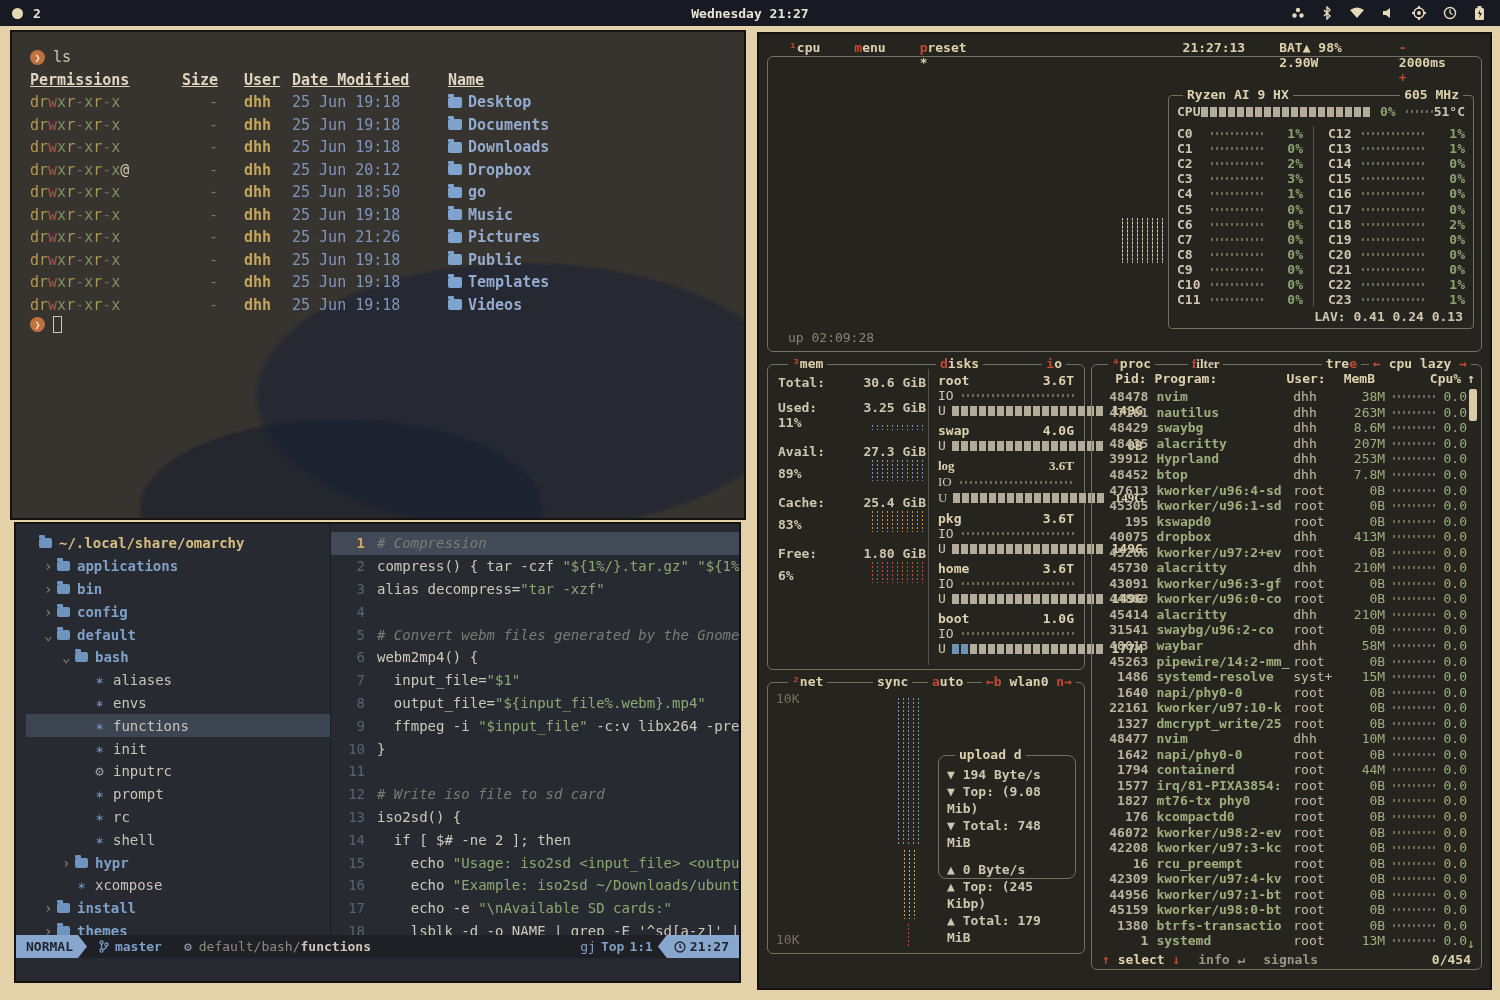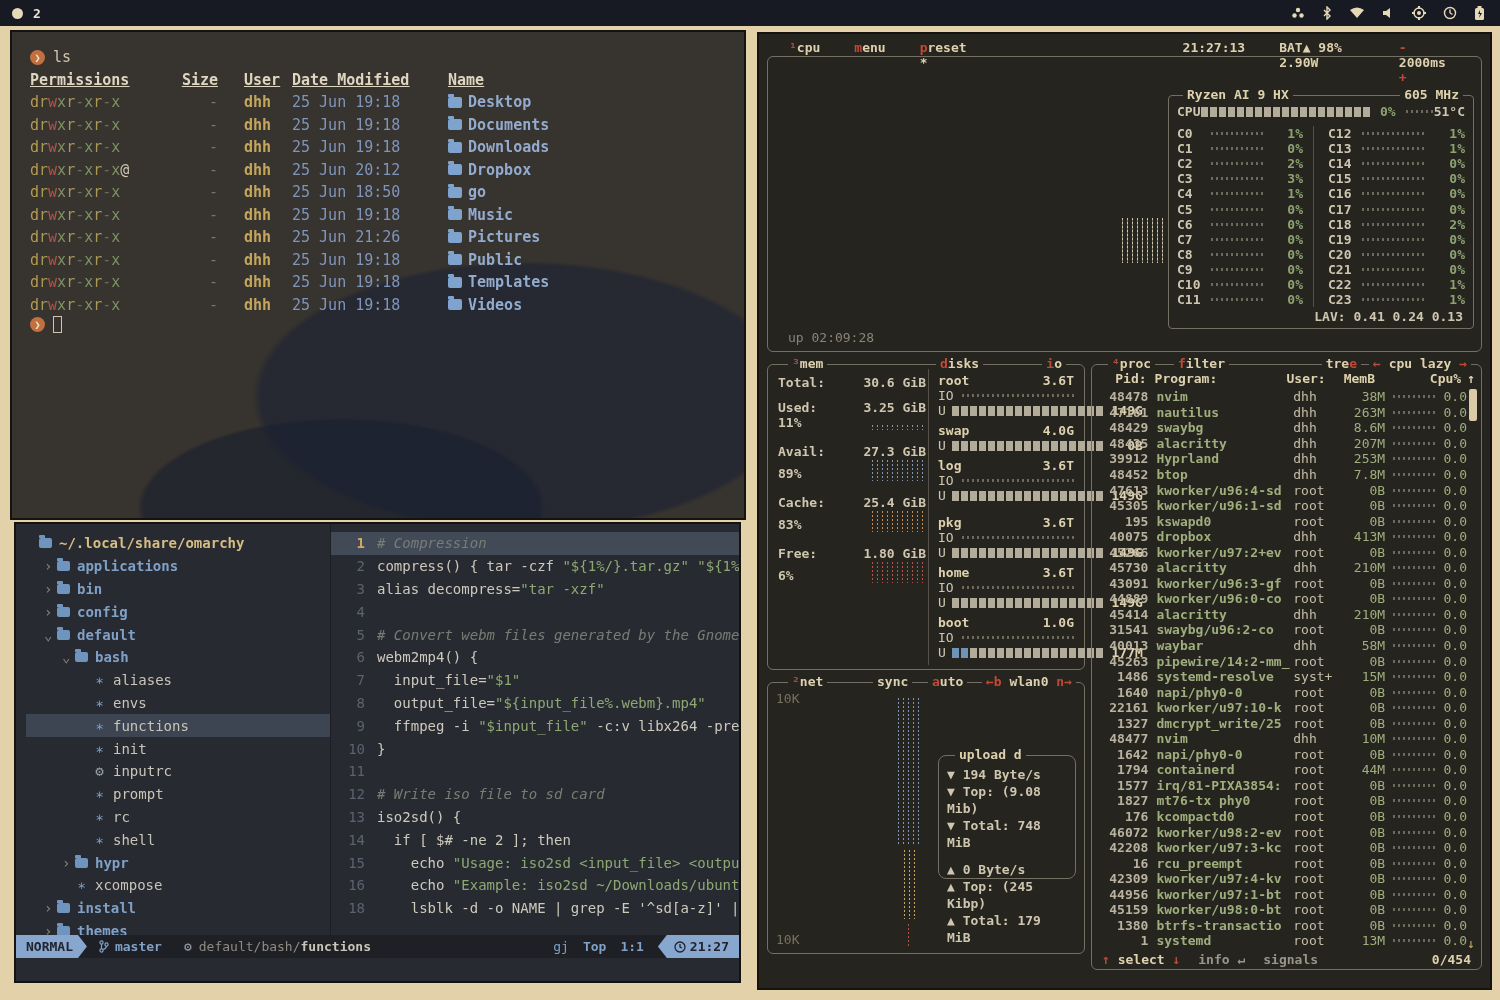--- a/index.html
+++ b/index.html
@@ -76,21 +76,21 @@
   .cursorline .lnum { color:#d7a65f; font-weight:bold; }
   .code-text { color:#cdc9bc; }
   .code-text .str { color:#8ea873; }
   .code-text .cmt { color:#787d74; font-style:italic; }
   .statusline { position:absolute; left:0; right:0; bottom:23px; height:23px; background:#1e2026; display:flex; align-items:center; font-size:13px; }
   .mode-badge { background:#88a7cf; color:#20242e; font-weight:bold; padding:0 14px 0 10px; height:23px; line-height:23px;
     clip-path:polygon(0 0, calc(100% - 9px) 0, 100% 50%, calc(100% - 9px) 100%, 0 100%); }
   .sl-branch { color:#7fa0c7; margin-left:12px; font-weight:bold; display:flex; gap:6px; align-items:center; }
   .sl-path { color:#8f8b80; margin-left:22px; display:flex; gap:7px; align-items:center; }
   .sl-path b { color:#c9c5b8; }
-  .sl-right { margin-left:auto; display:flex; align-items:center; gap:14px; color:#7fa0c7; }
+  .sl-right { margin-left:auto; display:flex; align-items:center; gap:5px; color:#7fa0c7; }
   .time-badge { background:#88a7cf; color:#20242e; font-weight:bold; height:23px; line-height:23px; padding:0 10px 0 16px;
     clip-path:polygon(9px 0, 100% 0, 100% 100%, 9px 100%, 0 50%); display:flex; align-items:center; gap:4px; }
 
   
   #btop { left:757px; top:32px; width:735px; height:958px; background:#26241f;
     color:#cfc6b0; font-size:13px; }
   .accent { color:#c14a36; font-weight:bold; }
   .btitle { color:#ded2ae; font-weight:bold; }
   .bbox { position:absolute; border:1px solid #746f63; border-radius:6px; }
   .box-label { position:absolute; top:-9px; background:#26241f; padding:0 4px; white-space:nowrap; font-weight:bold; color:#ded2ae; }
@@ -118,20 +118,21 @@
 </head>
 <body>
 
 <div class="wallpaper"></div>
 
 <div class="topbar">
   <div class="ws">
     <span class="ws-dot"></span>
     <span>2</span>
   </div>
+  <div class="center">Wednesday 21:27</div>
   <div class="tray">
     <span>
         <svg width="14" height="14" viewBox="0 0 14 14">
           <circle cx="7" cy="4" r="2.2" fill="#e5d9b8"></circle>
           <circle cx="3.5" cy="9.5" r="2.2" fill="#e5d9b8"></circle>
           <circle cx="10.5" cy="9.5" r="2.2" fill="#e5d9b8"></circle>
         </svg>
       </span>
     <span>
         <svg width="10" height="14" viewBox="0 0 10 14">
@@ -388,20 +389,22 @@
      <span class="lnum">12</span><span class="code-text"><span class="cmt"># Write iso file to sd card</span></span></div>
       <div class="code-row ">
      <span class="lnum">13</span><span class="code-text">iso2sd() {</span></div>
       <div class="code-row ">
      <span class="lnum">14</span><span class="code-text">  if [ $# -ne 2 ]; then</span></div>
       <div class="code-row ">
      <span class="lnum">15</span><span class="code-text">    echo <span class="str">"Usage: iso2sd &lt;input_file&gt; &lt;output_dev</span></span></div>
       <div class="code-row ">
      <span class="lnum">16</span><span class="code-text">    echo <span class="str">"Example: iso2sd ~/Downloads/ubuntu-25.</span></span></div>
       <div class="code-row ">
+     <span class="lnum">17</span><span class="code-text">    echo -e <span class="str">"\nAvailable SD cards:"</span></span></div>
+      <div class="code-row ">
      <span class="lnum">18</span><span class="code-text">    lsblk -d -o NAME | grep -E '^sd[a-z]' | awk</span></div>
     </div>
   <div class="statusline">
     <span class="mode-badge">NORMAL</span>
     <span class="sl-branch">
       <svg width="10" height="13" viewBox="0 0 10 13">
           <circle cx="2.5" cy="2.5" r="1.6" stroke="#7fa0c7" fill="none" stroke-width="1.2"></circle>
           <circle cx="2.5" cy="10.5" r="1.6" stroke="#7fa0c7" fill="none" stroke-width="1.2"></circle>
           <circle cx="7.5" cy="4.5" r="1.6" stroke="#7fa0c7" fill="none" stroke-width="1.2"></circle>
           <path d="M2.5 4 V9 M7.5 6 Q7.5 8.5 4 9.5" stroke="#7fa0c7" fill="none" stroke-width="1.2"></path>
@@ -713,21 +716,21 @@
               <i class=""></i>
               <i class=""></i>
               <i class=""></i>
               <i class=""></i>
               <i class=""></i>
               <i class=""></i>
             </span>
       <span style="font-weight:bold; color:#ded2ae; min-width:34px; text-align:right;">0B</span>
           </div>
         </div>
-        <div style="margin-bottom:12px;">
+        <div style="margin-bottom:5px;font-family:Liberation Serif, serif;">
     <div style="display:flex; justify-content:space-between; font-weight:bold; color:#ded2ae;">
       <span>log</span>
             <span>3.6T</span>
           </div>
     <div style="display:flex; align-items:center; gap:8px; color:#cfc6b0;">
             <span>IO</span>
             <span class="dots-line" style="flex:1;"></span>
           </div>
     <div style="display:flex; align-items:center; gap:6px;">
       <span style="color:#cfc6b0;">U</span>
@@ -875,21 +878,21 @@
         <div style="height:10px;"></div>
         <div>▲ 0 Byte/s</div>
         <div>▲ Top: (245 Kibp)</div>
         <div>▲ Total:  179 MiB</div>
       </div>
     </div>
   </div>
 
   <div class="bbox" id="proc-box" style="left:332px; top:330px; right:8px; height:606px;">
     <span class="box-label" style="left:16px;"><span class="accent">⁴</span><span class="btitle">proc</span></span>
-    <span class="box-label" style="left:82px;"><span class="accent">f</span><span class="btitle">ilter</span></span>
+    <span class="box-label" style="left:96px;font-family:Liberation Serif, serif;"><span class="accent">f</span><span class="btitle">ilter</span></span>
     <span class="box-label" style="right:120px;"><span class="btitle">tre</span><span class="accent">e</span></span>
     <span class="box-label" style="right:10px;"><span class="accent">←</span><span class="btitle"> cpu lazy </span><span class="accent">→</span></span>
     <div style="position:absolute; left:6px; top:6px; right:6px; display:flex; font-weight:bold; color:#ded2ae;">
       <span style="width:56px; text-align:right;">Pid:</span>
       <span style="width:160px; padding-left:8px;">Program:</span>
       <span style="width:52px;">User:</span>
       <span style="width:50px; text-align:right;">MemB</span>
       <span style="width:54px; margin-left:8px;"></span>
       <span style="width:36px; text-align:right;">Cpu%</span>
       <span style="margin-left:6px;">↑</span>

